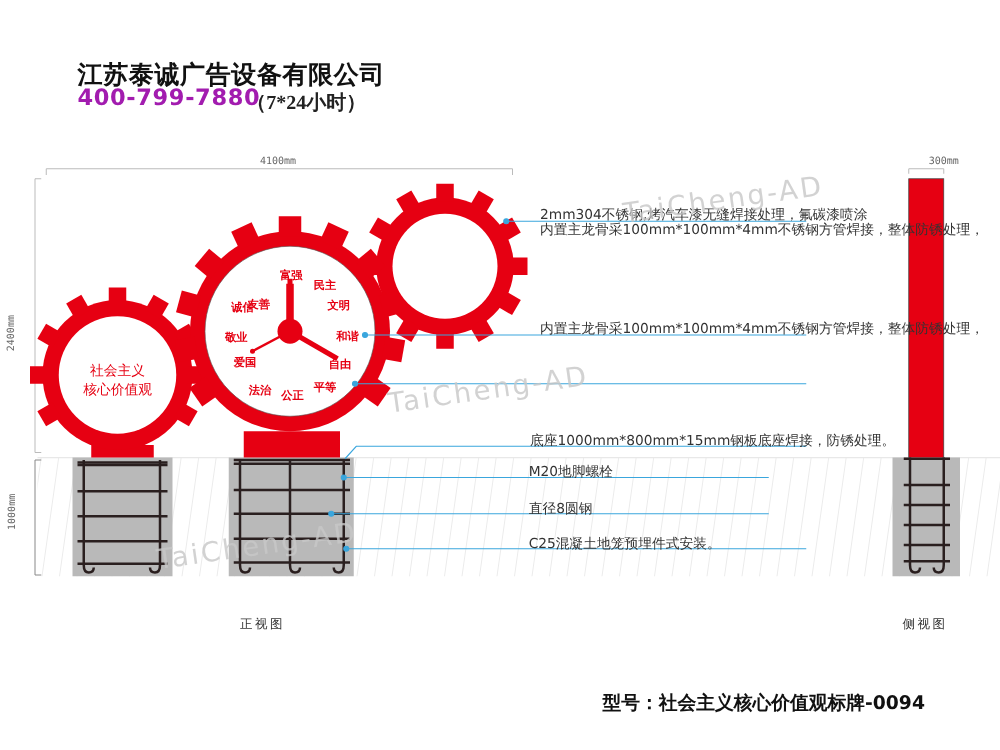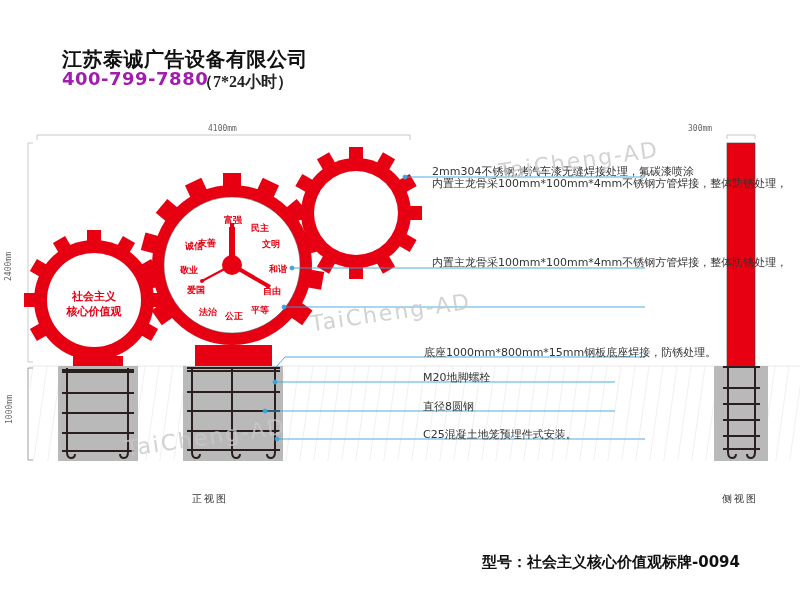--- a/index.html
+++ b/index.html
@@ -180,21 +180,21 @@
     <polyline points="276,367 285,357 645,357" fill="none"></polyline>
     <line x1="275" y1="382" x2="615" y2="382"></line>
       <circle cx="275" cy="382" r="2"></circle>
     <line x1="265" y1="411" x2="615" y2="411"></line>
       <circle cx="265" cy="411" r="2"></circle>
     <line x1="277" y1="439" x2="645" y2="439"></line>
       <circle cx="277" cy="439" r="2"></circle>
   </g>
 </svg>
 
-<div class="abs" style="left:62px;top:289px;width:64px;text-align:center;color:#e60012;font-size:11px;font-weight:bold;line-height:15px;">
+<div class="abs" style="left:62px;top:289px;width:64px;text-align:center;color:#e60012;font-size:11px;font-weight:normal;line-height:15px;">
   <div>社会主义</div>
   <div>核心价值观</div>
 </div>
 
 <div style="color:#e60012;font-size:9px;font-weight:bold;">
   <span class="abs" style="left:224px;top:214px">富强</span>
   <span class="abs" style="left:251px;top:222px">民主</span>
   <span class="abs" style="left:262px;top:238px">文明</span>
   <span class="abs" style="left:269px;top:263px">和谐</span>
   <span class="abs" style="left:263px;top:285px">自由</span>
@@ -203,21 +203,21 @@
   <span class="abs" style="left:199px;top:306px">法治</span>
   <span class="abs" style="left:187px;top:284px">爱国</span>
   <span class="abs" style="left:180px;top:264px">敬业</span>
   <span class="abs" style="left:185px;top:240px">诚信</span>
   <span class="abs" style="left:198px;top:237px">友善</span>
 </div>
 
 <div class="abs dim" style="left:208px;top:124px">4100mm</div>
 <div class="abs dim" style="left:-6px;top:262px;transform:rotate(-90deg);">2400mm</div>
 <div class="abs dim" style="left:-5px;top:405px;transform:rotate(-90deg);">1000mm</div>
-<div class="abs dim" style="left:688px;top:124px">300mm</div>
+<div class="abs dim" style="left:743px;top:124px">300mm</div>
 
 <div class="abs note" style="left:432px;top:166px">
   <div>2mm304不锈钢,烤汽车漆无缝焊接处理，氟碳漆喷涂</div>
   <div>内置主龙骨采100mm*100mm*4mm不锈钢方管焊接，整体防锈处理，</div>
 </div>
 <div class="abs note" style="left:432px;top:257px">
   <div>内置主龙骨采100mm*100mm*4mm不锈钢方管焊接，整体防锈处理，</div>
 </div>
 <div class="abs note" style="left:424px;top:296px">
 </div>

